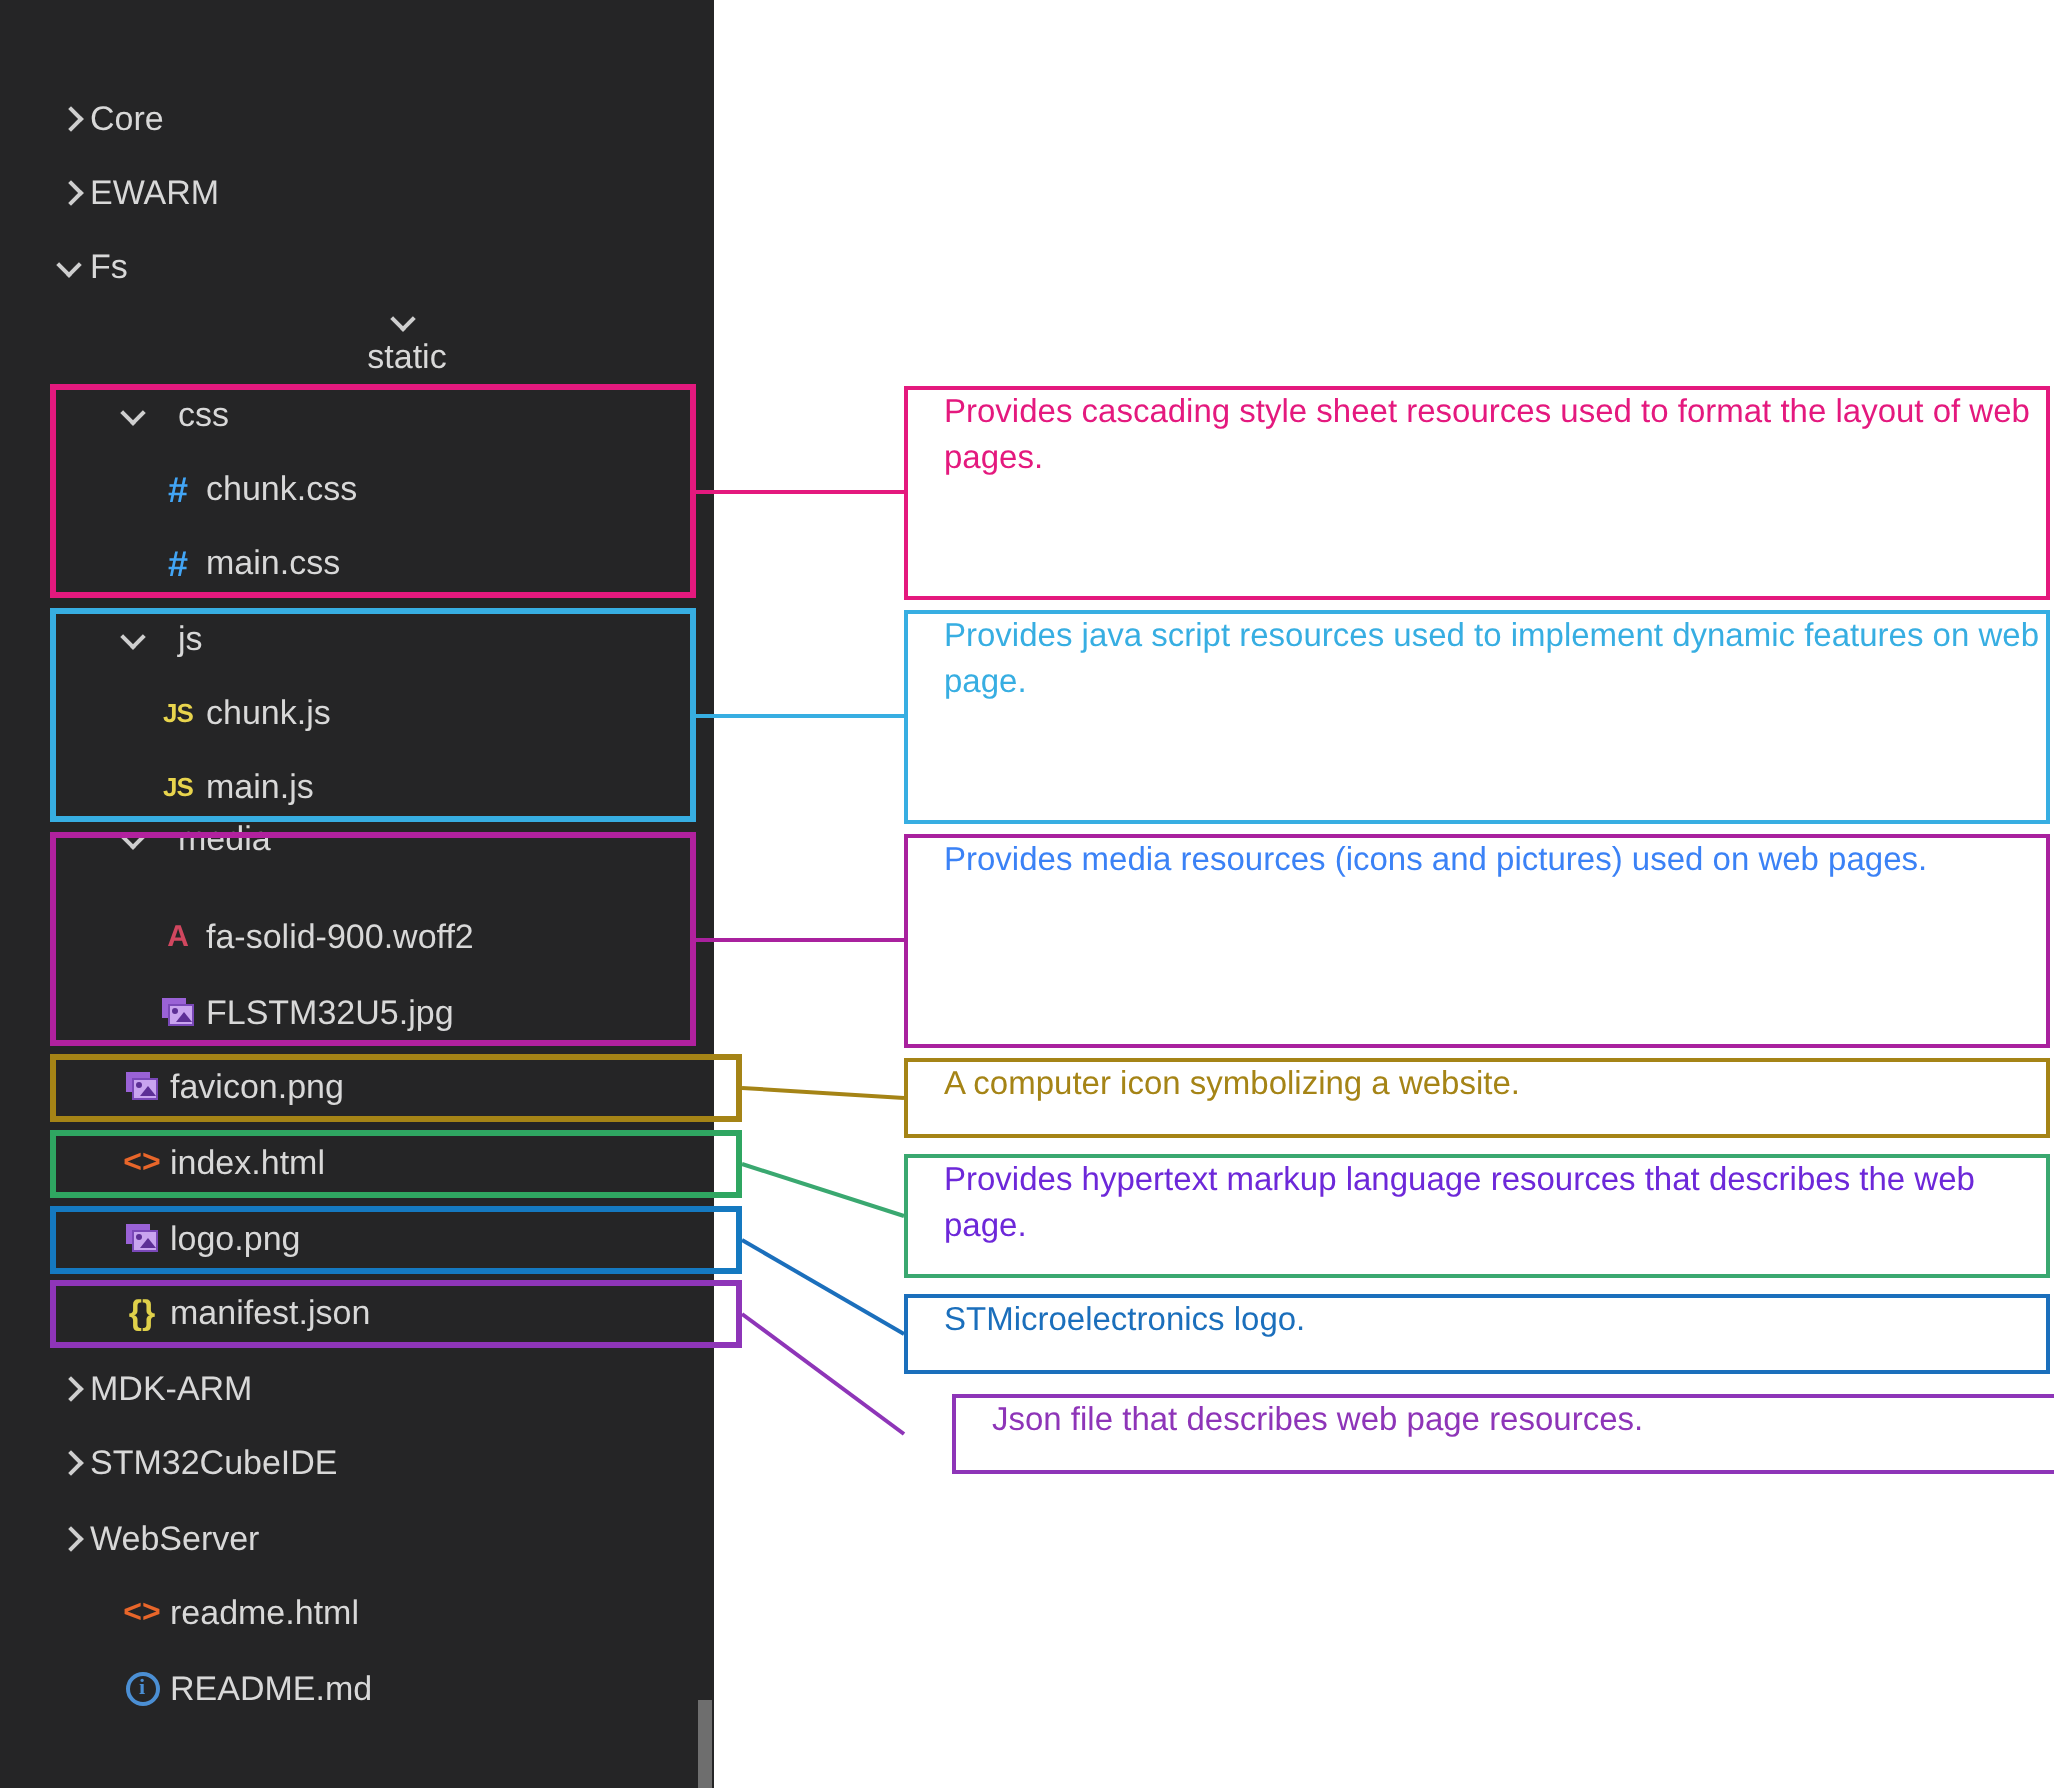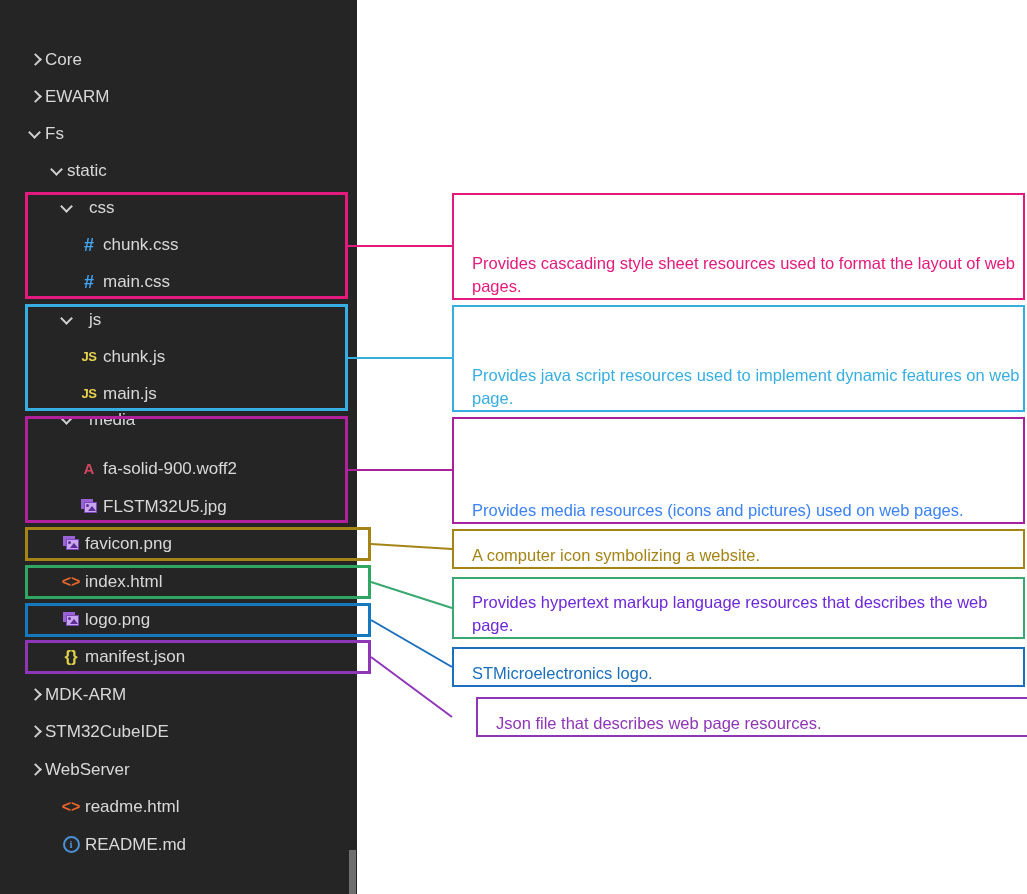--- a/index.html
+++ b/index.html
@@ -90,36 +90,36 @@
     border-left:4px solid transparent;border-right:4px solid transparent;
     border-bottom:5px solid #5d2f96;
   }
 
   .md-ic{
     width:17px;height:17px;border:2px solid #4b8fd4;border-radius:50%;
     box-sizing:border-box;color:#4b8fd4;font-size:11px;font-weight:bold;
     display:flex;align-items:center;justify-content:center;font-family:"Liberation Serif",serif;
   }
   .i1{padding-left:28px;}
-  .i2{padding-left:50px;}
+  .i2{padding-left:50px;flex-direction:column;}
   .i3{padding-left:60px;gap:12px;}
   .i4{padding-left:78px;}
   .i5{padding-left:60px;}
 
   
   .hl{
     position:absolute;box-sizing:border-box;border-width:3px;border-style:solid;
     pointer-events:none;
   }
 
   
   .callout{
     position:absolute;left:452px;width:573px;
     background:#ffffff;border-width:2px;border-style:solid;box-sizing:border-box;
-    display:flex;align-items:flex-end;
+    display:flex;align-items:flex-start;
   }
   .callout p{
     margin:0;padding:0 0 0 18px;font-size:16.5px;line-height:1.38;
   }
 
   
   #connectors{position:absolute;left:0;top:0;width:1027px;height:894px;}
 </style>
 </head>
 <body>

